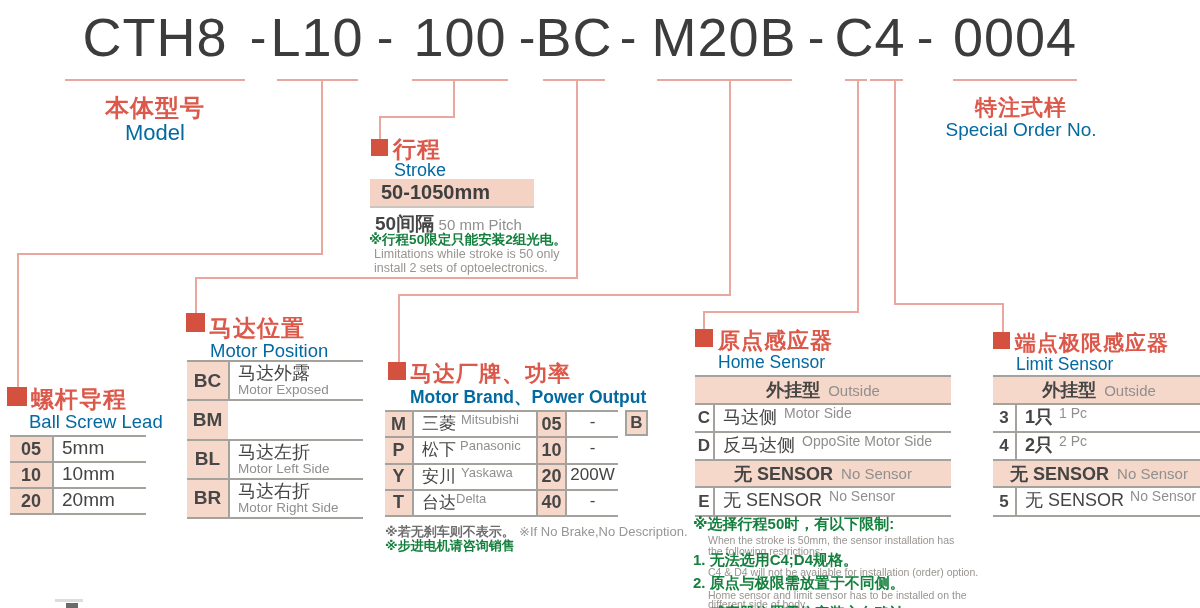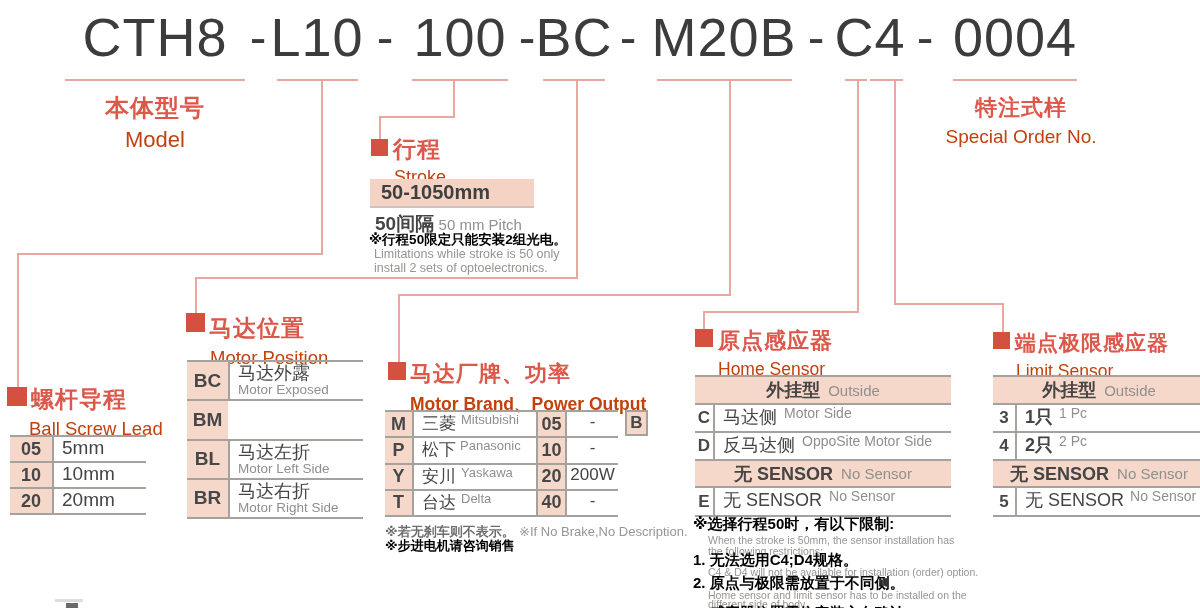--- a/index.html
+++ b/index.html
@@ -8,34 +8,34 @@
   
   .tseg{position:absolute;top:8px;transform:translateX(-50%);font-size:54px;line-height:58px;
         color:#3c3c3c;letter-spacing:1px;font-weight:400;white-space:nowrap;}
   .tdash{position:absolute;top:8px;transform:translateX(-50%);font-size:50px;line-height:58px;color:#3c3c3c;}
   
   .ul,.cl{position:absolute;background:#e9a89f;}
   
   .sq{position:absolute;background:#d4503f;}
   
   .zht{position:absolute;color:#dc584a;font-weight:bold;letter-spacing:1px;white-space:nowrap;}
-  .ent{position:absolute;color:#c2410c;white-space:nowrap;margin-top:7px;}
+  .ent{position:absolute;color:#0369a1;white-space:nowrap;}
   .ctr{transform:translateX(-50%);text-align:center;}
   
   .tbl{position:absolute;border-bottom:2px solid #a5a19d;}
   .trow{display:flex;align-items:center;border-top:2px solid #a5a19d;box-sizing:border-box;}
   .code{background:#f6d8ca;align-self:stretch;display:flex;align-items:center;justify-content:center;
         font-weight:bold;color:#474747;flex:0 0 auto;}
   .desc{align-self:stretch;display:flex;align-items:flex-start;border-left:2px solid #a5a19d;
         padding-left:8px;flex:1 1 auto;min-width:0;}
   .band{background:#f6d8ca;justify-content:center;gap:8px;}
   .zhc{color:#454545;white-space:nowrap;}
   .enc{color:#8f8f8f;white-space:nowrap;}
   .stack{display:flex;flex-direction:column;justify-content:center;}
-  .note-red{position:absolute;color:#000000;font-weight:bold;white-space:nowrap;}
+  .note-red{position:absolute;color:#15803d;font-weight:bold;white-space:nowrap;}
   .note-gray{position:absolute;color:#989490;white-space:nowrap;}
   .pinkbox{position:absolute;background:#f5d3c4;border-bottom:2px solid #ccc5bf;display:flex;align-items:center;}
 </style>
 </head>
 <body>
 
 <div class="page">
 
   <div>
     <span class="tseg" style="left:155px">CTH8</span>
@@ -199,21 +199,21 @@
           <span class="zhc" style="font-size:17px">安川</span>
           <span class="enc" style="font-size:13px">Yaskawa</span>
         </div>
         <div class="code" style="width:27px;font-size:18px;border-left:2px solid #a5a19d">20</div>
         <div class="desc" style="justify-content:center;padding-left:0;flex:0 0 51px">
           <span class="zhc" style="font-size:17px">200W</span>
         </div>
       </div>
       <div class="trow" style="height:26.25px">
         <div class="code" style="width:27px;font-size:18px">T</div>
-        <div class="desc" style="gap:5px">
+        <div class="desc" style="">
           <span class="zhc" style="font-size:17px">台达</span>
           <span class="enc" style="font-size:13px">Delta</span>
         </div>
         <div class="code" style="width:27px;font-size:18px;border-left:2px solid #a5a19d">40</div>
         <div class="desc" style="justify-content:center;padding-left:0;flex:0 0 51px">
           <span class="zhc" style="font-size:17px">-</span>
         </div>
       </div>
     </div>
     <div style="position:absolute;left:625px;top:410px;width:23px;height:26px;background:#f6d8ca;

